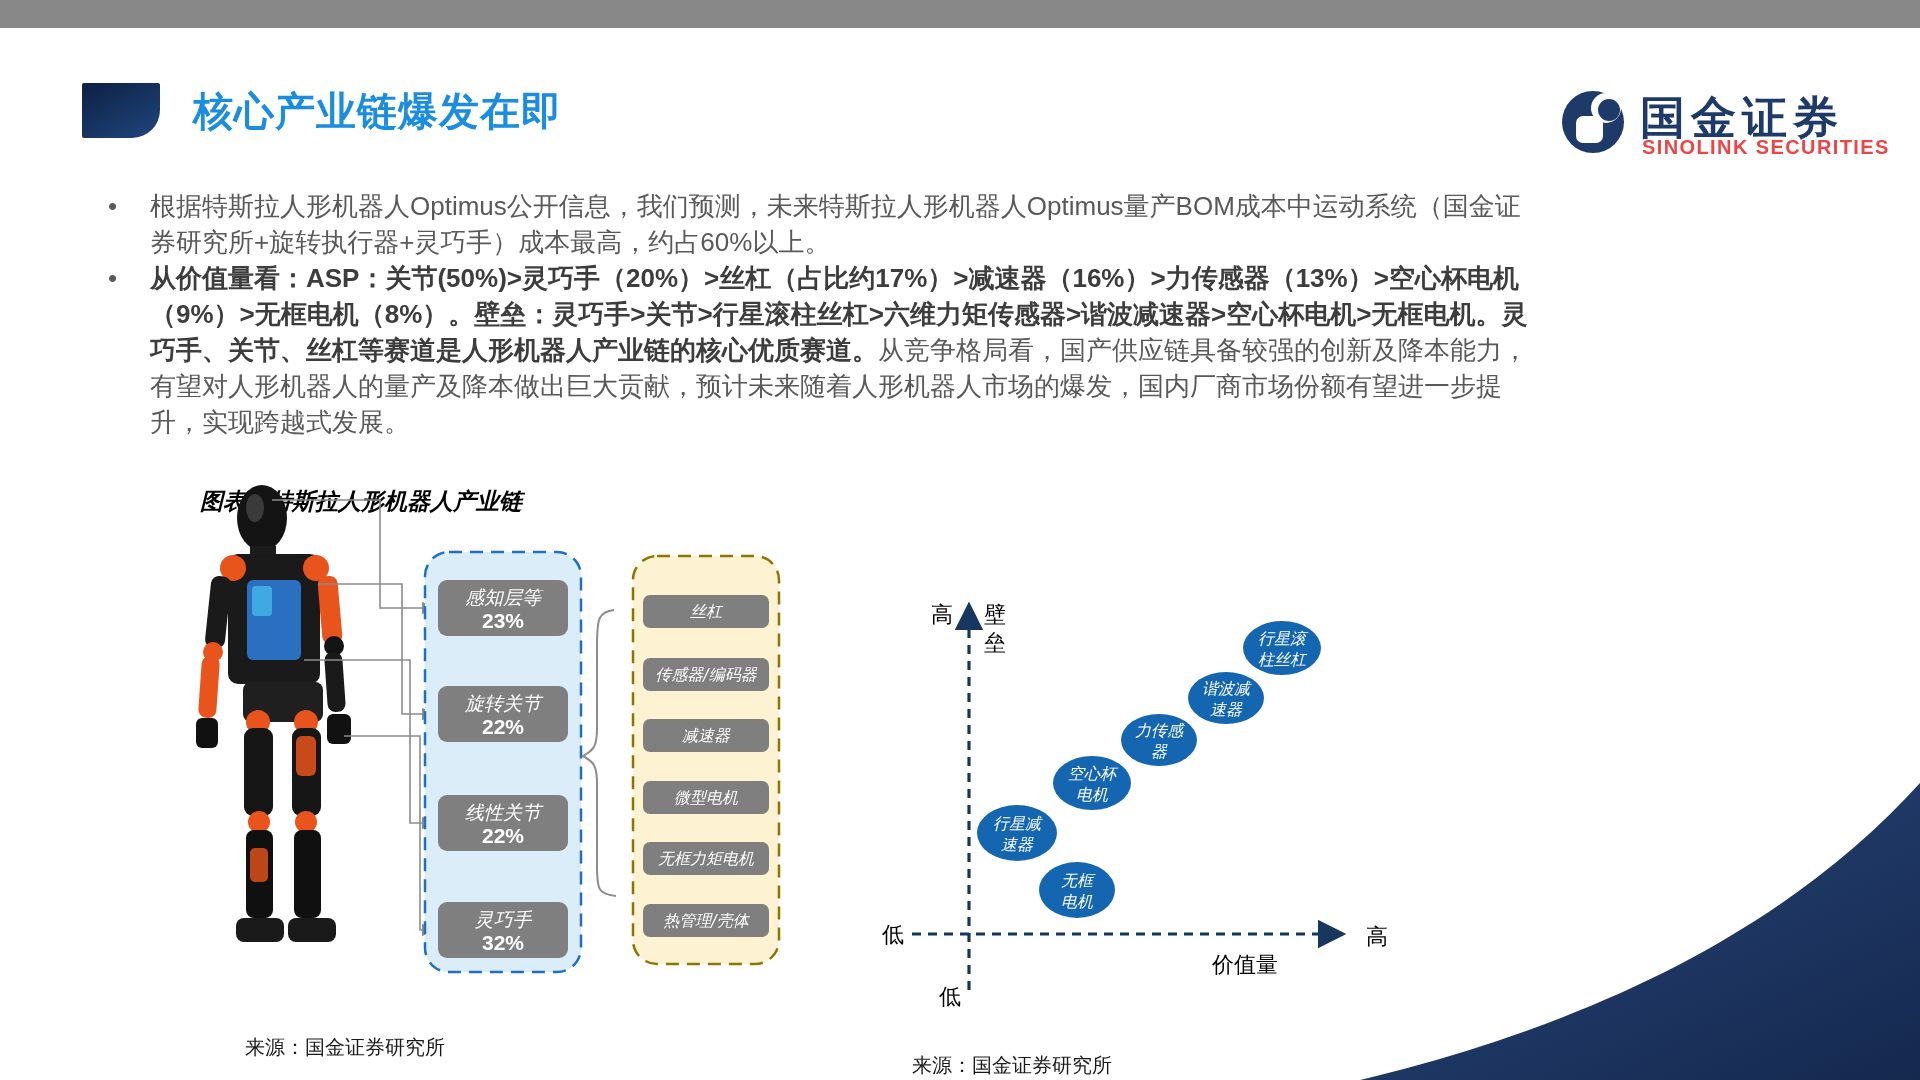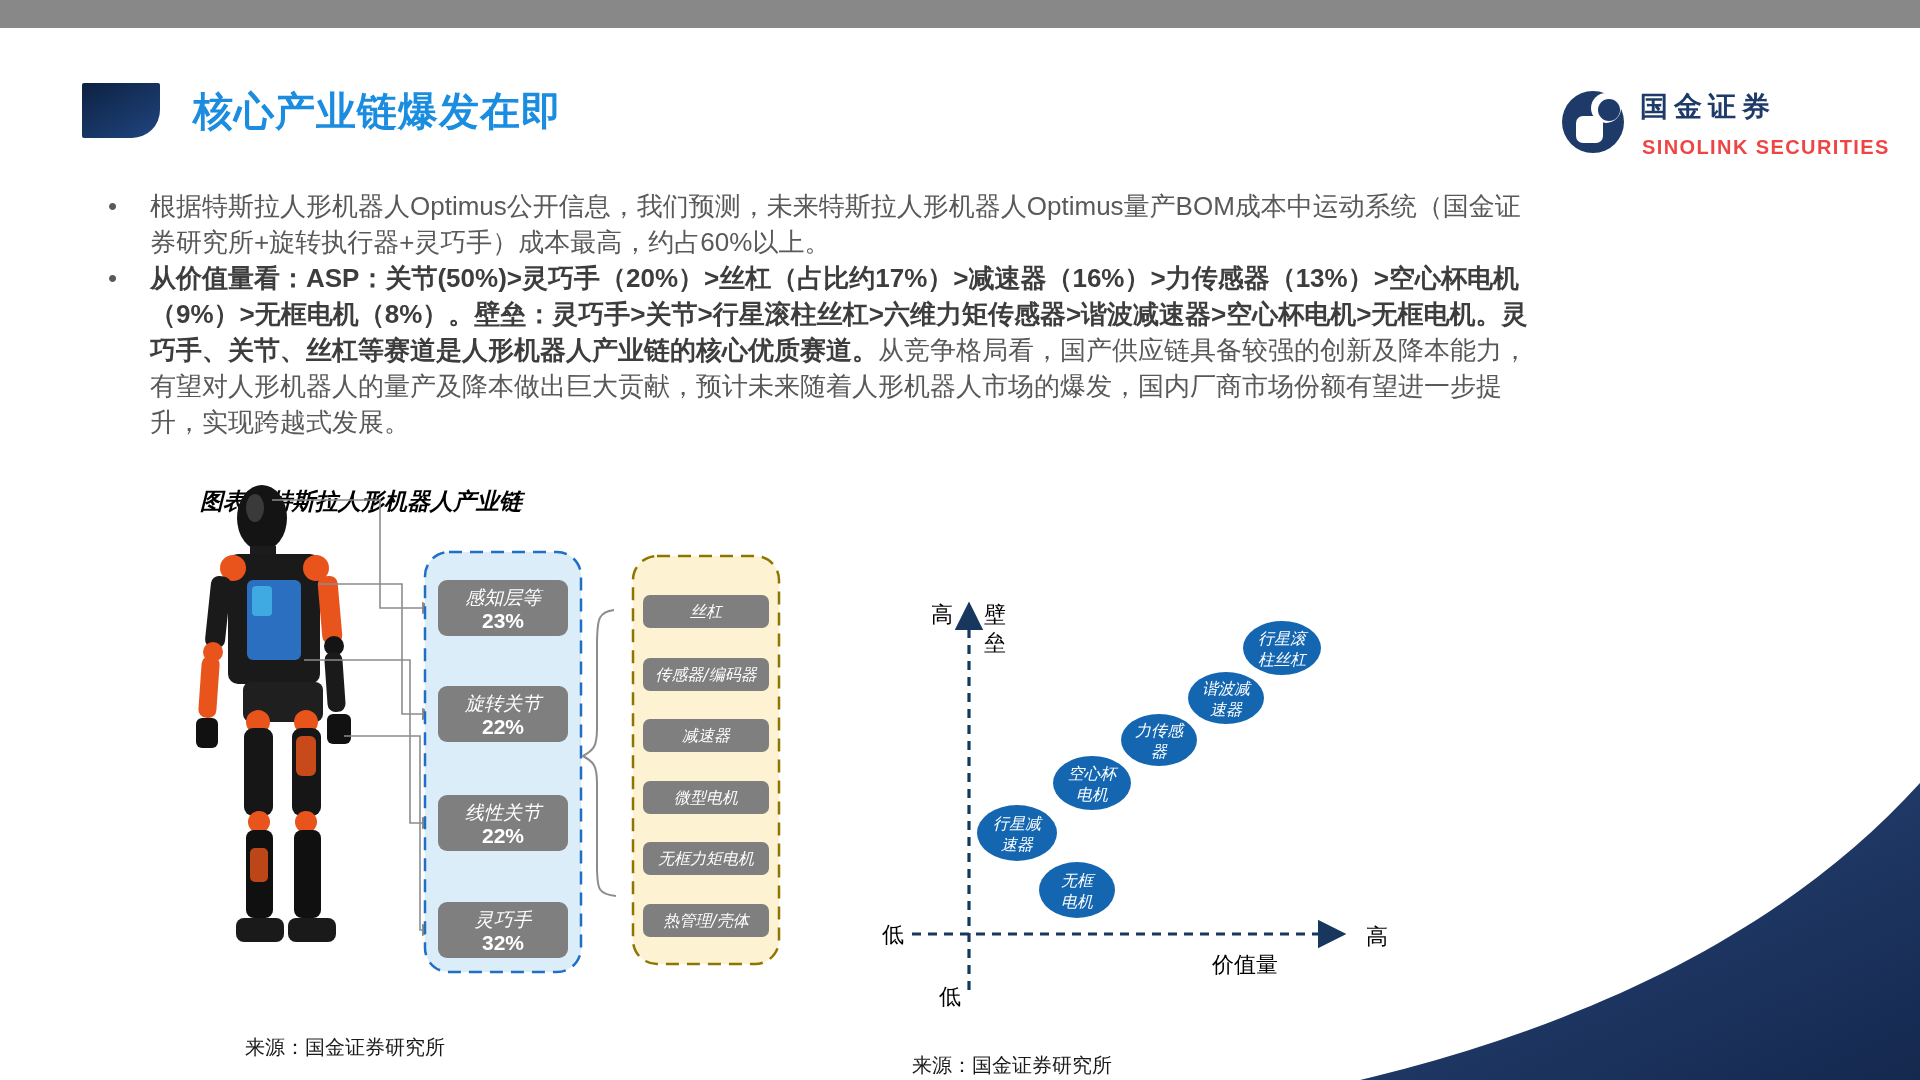--- a/index.html
+++ b/index.html
@@ -5,21 +5,21 @@
   html,body{margin:0;padding:0;background:#888;}
   .slide{position:relative;width:1920px;height:1080px;background:#ffffff;overflow:hidden;
          font-family:"Liberation Sans","DejaVu Sans",sans-serif;margin-top:28px;}
   
   .title-chip{position:absolute;left:82px;top:55px;width:78px;height:55px;
               background:linear-gradient(150deg,#0d2142 0%,#1d4076 85%);
               border-radius:2px 2px 28px 2px;}
   .page-title{position:absolute;left:193px;top:56px;font-size:40px;font-weight:700;
               color:#1b8de0;letter-spacing:1px;line-height:54px;}
   .logo{position:absolute;left:1562px;top:58px;width:350px;height:75px;}
-  .logo-text-cn{position:absolute;left:78px;top:2px;font-size:28px;font-weight:700;
+  .logo-text-cn{position:absolute;left:78px;top:2px;font-size:45px;font-weight:700;
                 color:#1e3a68;letter-spacing:6px;white-space:nowrap;}
   .logo-text-en{position:absolute;left:80px;top:50px;font-size:20px;font-weight:700;
                 color:#ef4444;letter-spacing:1.4px;white-space:nowrap;}
   
   .bullets{position:absolute;left:108px;top:160px;width:1428px;}
   .bullet{display:flex;font-size:26px;line-height:36px;color:#595959;}
   .bullet .dot{width:42px;flex:none;color:#595959;font-size:26px;}
   .bullet .txt{flex:1;}
   .bullet .bold{font-weight:700;color:#3d3d3d;}
   

